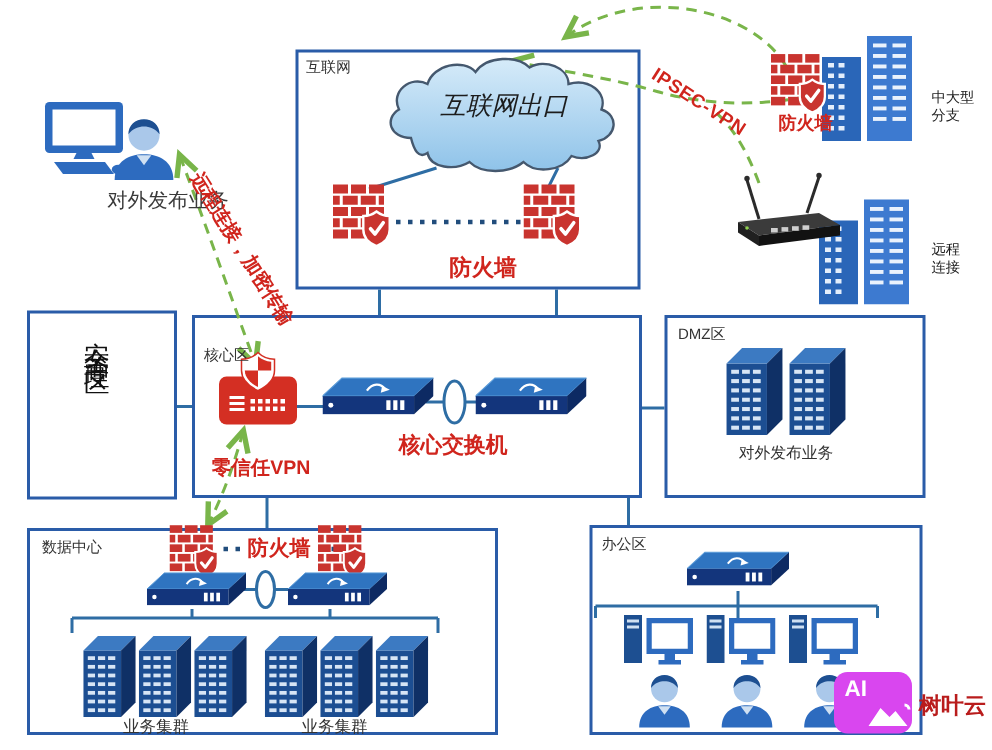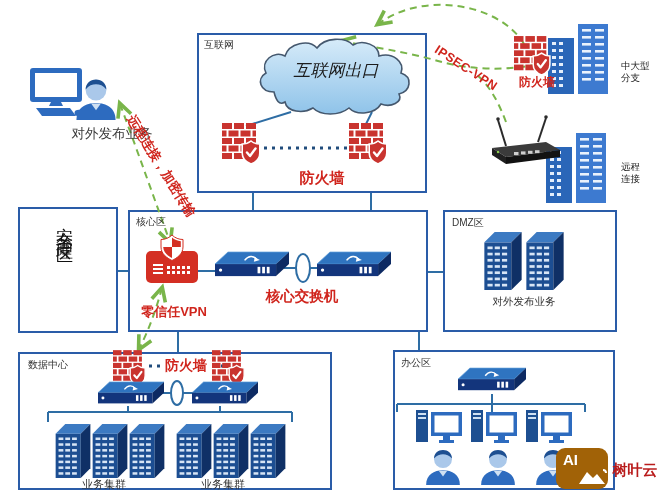--- a/index.html
+++ b/index.html
@@ -13,21 +13,21 @@
   .red{color:#d0251d;font-weight:bold;}
   .rot{white-space:nowrap;transform-origin:center;}
   .vtext{
     position:absolute;writing-mode:vertical-rl;text-orientation:upright;
     font-size:17px;letter-spacing:5px;color:#111;
   }
   .icon{position:absolute;}
   svg{display:block;overflow:visible;}
   #overlay{position:absolute;left:0;top:0;pointer-events:none;}
   .ai-logo{
-    position:absolute;background:#a16207;border-radius:9px;
+    position:absolute;background:#d946ef;border-radius:9px;
   }
   .ai-text{
     position:absolute;left:7px;top:3px;color:#fff;font-weight:bold;font-size:15px;
     font-family:"Liberation Sans",sans-serif;
   }
   .wrap2{white-space:normal;line-height:1.25;text-align:left;}
 </style>
 </head>
 <body>
 
@@ -362,21 +362,21 @@
     </svg>
   <svg class="icon" style="left:479px;top:446px;" width="38" height="40">
       <use href="#sym-person"></use>
     </svg>
   <svg class="icon" style="left:534px;top:446px;" width="38" height="40">
       <use href="#sym-person"></use>
     </svg>
 
   <div class="zone-label" style="left:204px;top:38px;">互联网</div>
   <div class="vtext" style="left:53px;top:214px;">安全管理区</div>
-  <div class="zone-label" style="left:136px;top:215px;">核心区</div>
+  <div class="zone-label" style="left:136px;top:230px;">核心区</div>
   <div class="zone-label" style="left:452px;top:216px;">DMZ区</div>
   <div class="zone-label" style="left:28px;top:358px;">数据中心</div>
   <div class="zone-label" style="left:401px;top:356px;">办公区</div>
 
   <div class="lbl" style="left:262px;top:59px;width:148px;font-size:17px;color:#1c1c1c;font-style:italic;">互联网出口</div>
   <div class="lbl red" style="left:287px;top:169px;width:70px;font-size:15px;">防火墙</div>
   <div class="lbl red" style="left:507px;top:74px;width:60px;font-size:12px;">防火墙</div>
   <div class="lbl wrap2" style="left:621px;top:60px;width:32px;font-size:9.5px;color:#222;">中大型分支</div>
   <div class="lbl wrap2" style="left:621px;top:161px;width:22px;font-size:9.5px;color:#222;">远程连接</div>
   <div class="lbl" style="left:64px;top:125px;width:96px;font-size:13.5px;color:#3a3a3a;">对外发布业务</div>

